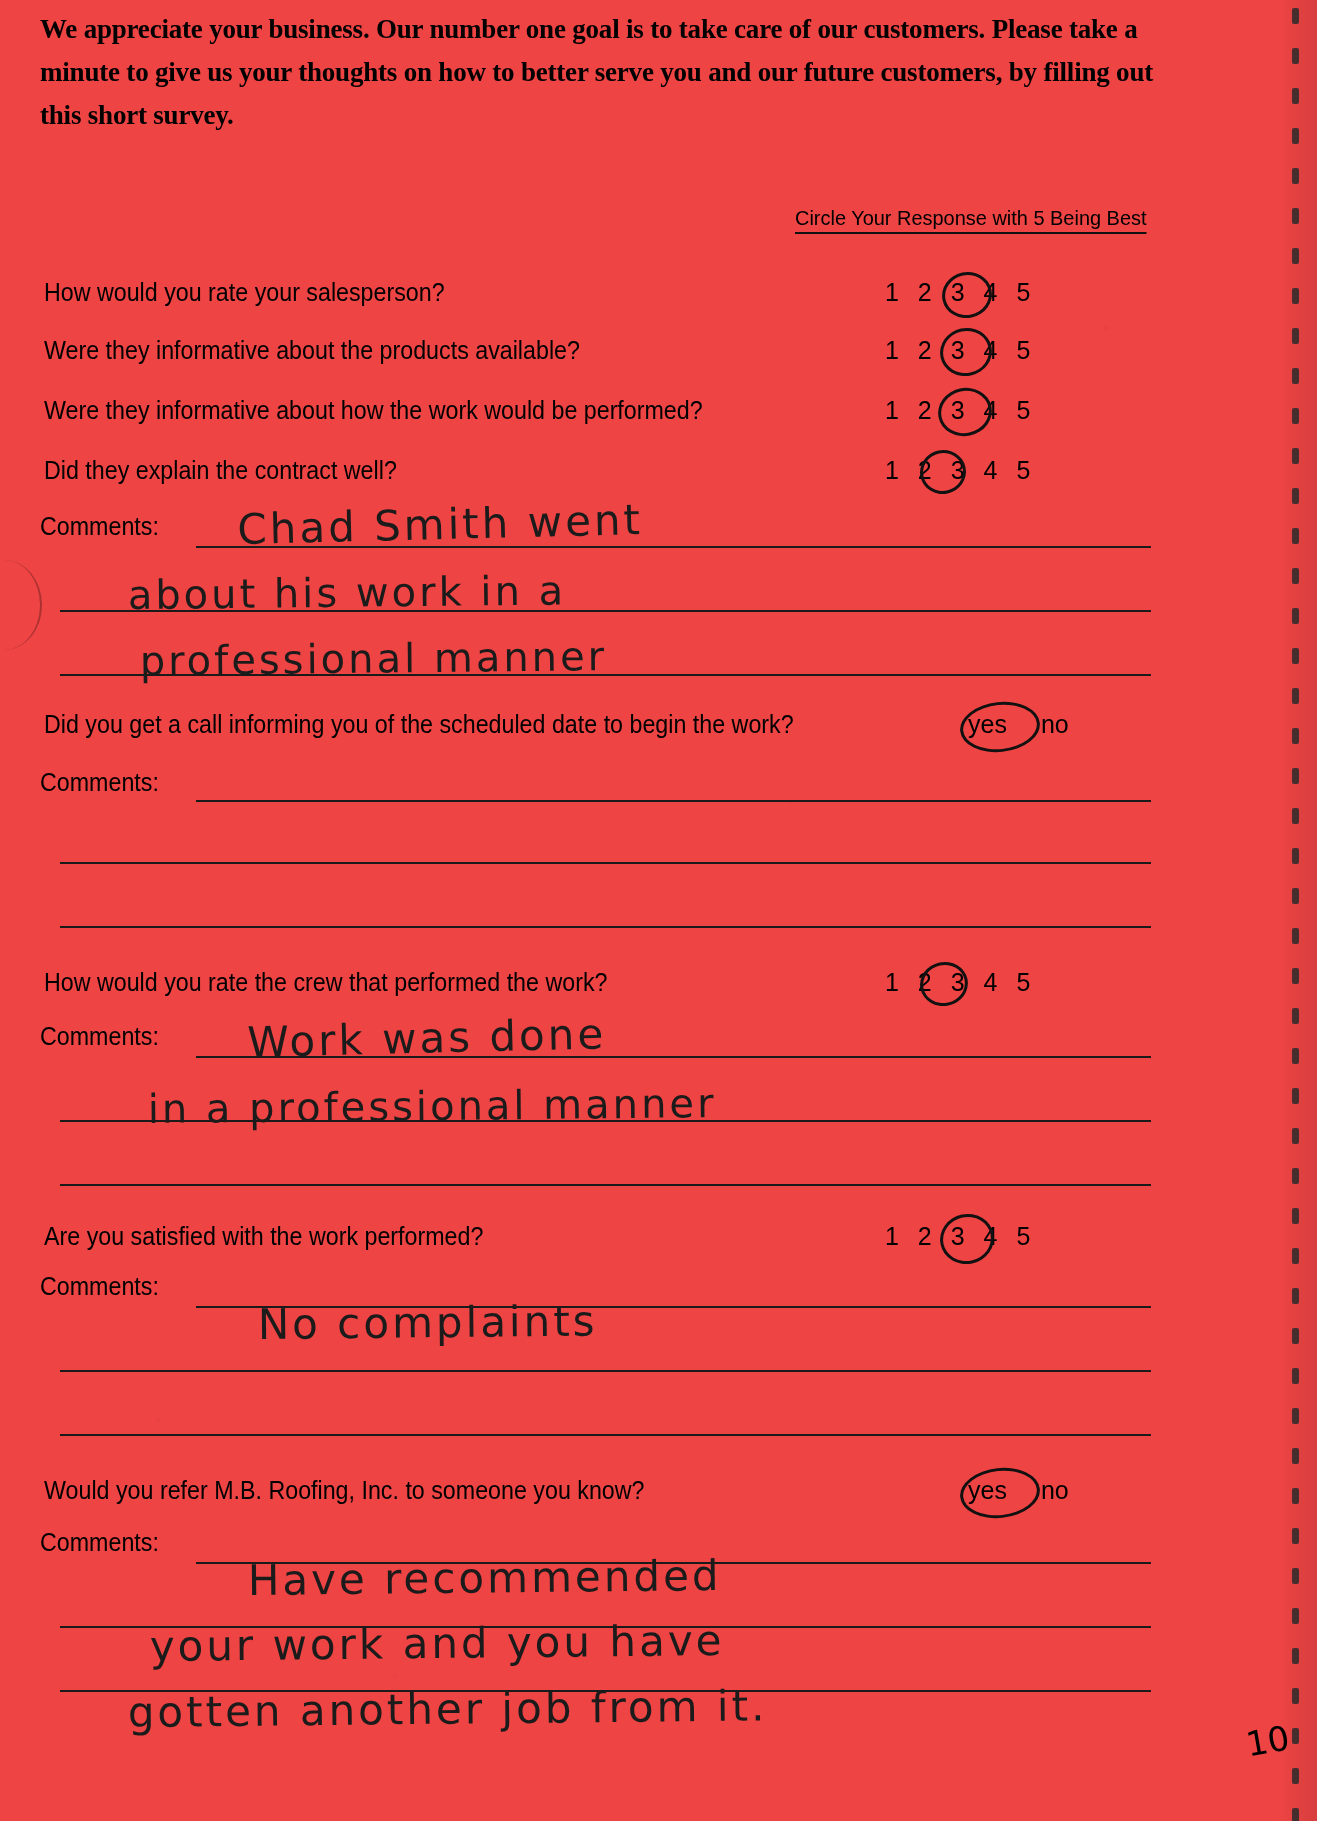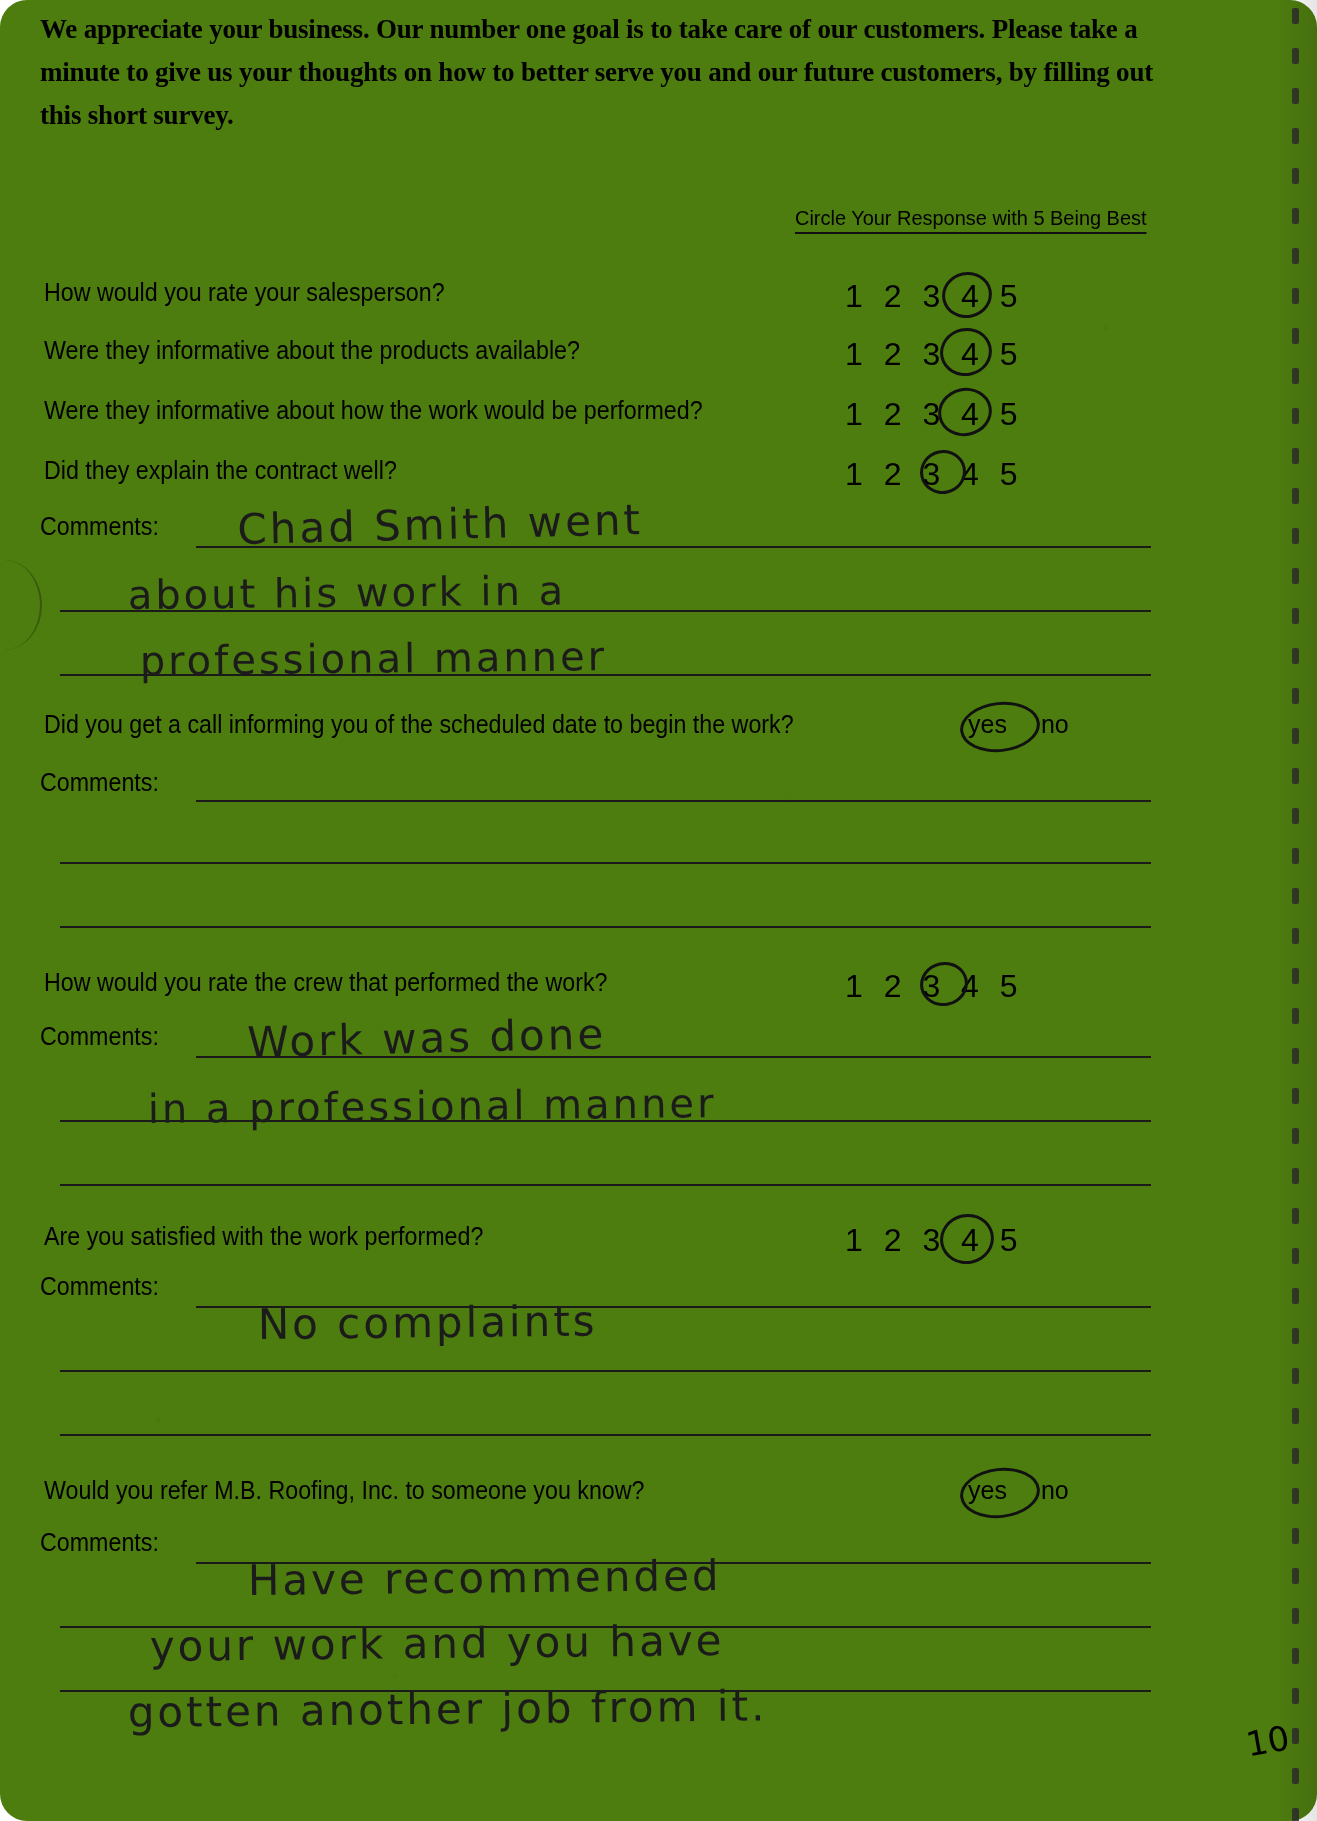--- a/index.html
+++ b/index.html
@@ -13,22 +13,21 @@
     position: relative;
     font-family: "Liberation Sans", sans-serif;
     color: #000;
     overflow: hidden;
   }
 
   
   .page {
     position: absolute;
     inset: 0;
-    background: #4d7c0f;
-    border-radius: 27px;
+    background: #ef4444;
   }
   .scan-noise {
     position: absolute;
     inset: 0;
     pointer-events: none;
     background:
       radial-gradient(circle at 12% 78%, rgba(0,0,0,0.035) 0 2px, rgba(0,0,0,0) 3px),
       radial-gradient(circle at 60% 44%, rgba(0,0,0,0.03) 0 2px, rgba(0,0,0,0) 3px),
       radial-gradient(circle at 84% 18%, rgba(0,0,0,0.03) 0 2px, rgba(0,0,0,0) 3px),
       radial-gradient(circle at 30% 92%, rgba(0,0,0,0.03) 0 2px, rgba(0,0,0,0) 3px);
@@ -96,23 +95,24 @@
   .q {
     position: absolute;
     font-size: 25px;
     font-family: "Liberation Sans", sans-serif;
     white-space: nowrap;
     transform: scaleX(0.93);
     transform-origin: left center;
   }
   .scale {
     position: absolute;
-    font-size: 32px;
+    font-size: 25px;
     letter-spacing: 6px;
     white-space: nowrap;
+    margin-left: 40px;
   }
   .yn {
     position: absolute;
     font-size: 25px;
     white-space: nowrap;
   }
   .yn .no { margin-left: 34px; }
 
   
   .cmt {

